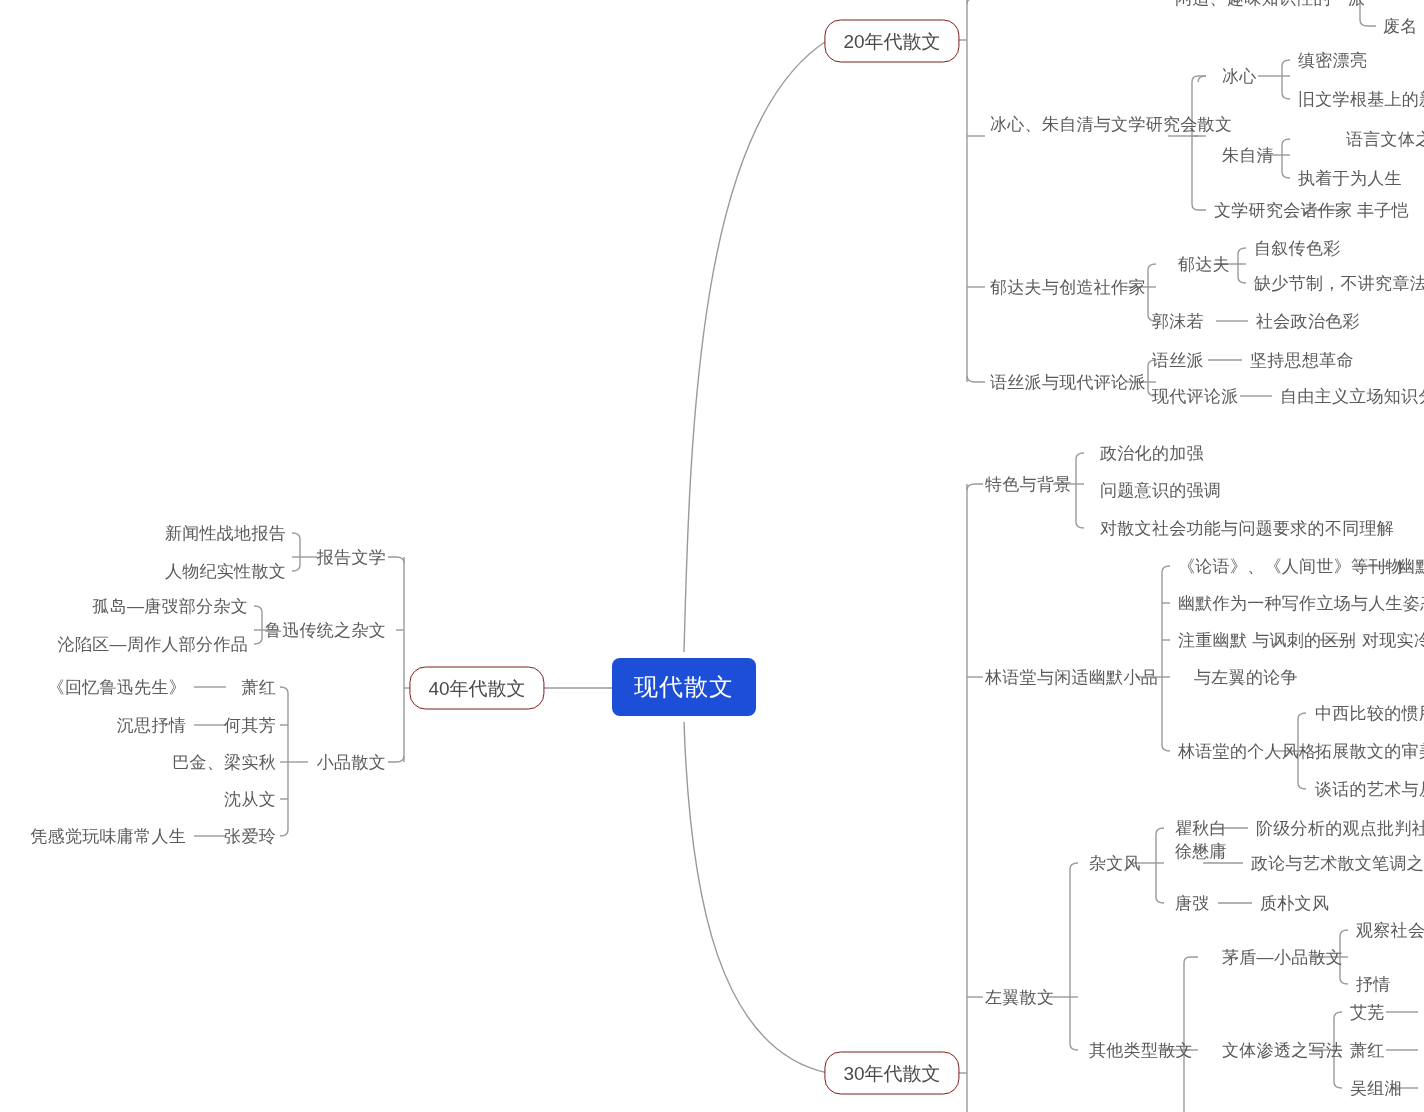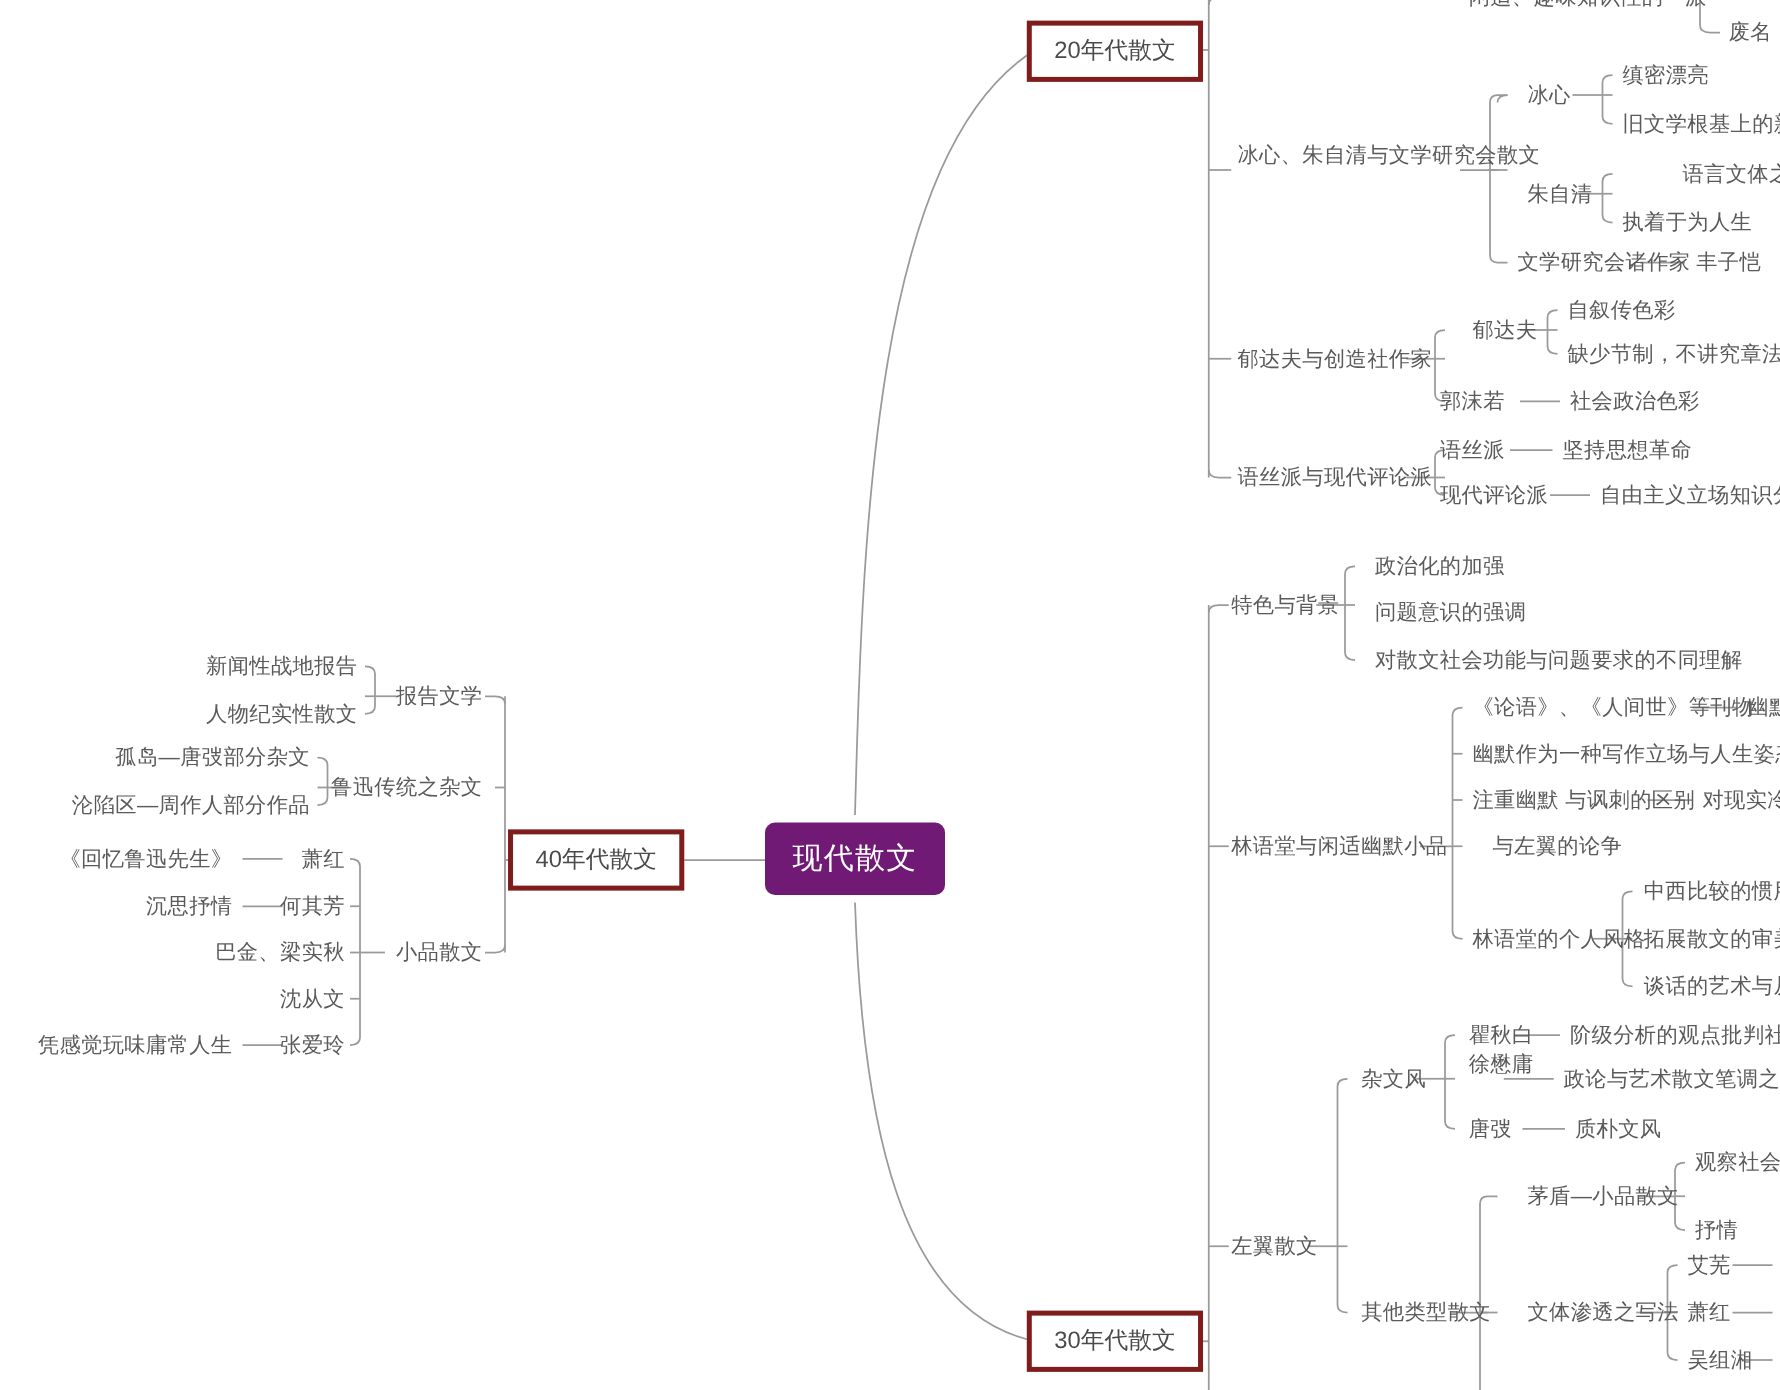--- a/index.html
+++ b/index.html
@@ -16,28 +16,28 @@
   
   .lbl{
     font-size:17px;color:#5a5a5a;letter-spacing:.3px;
     transform:translateY(-50%);
   }
   .lbl.r{  }
   .lbl.l{  transform:translate(-100%,-50%); }
 
   
   .boxnode{
-    border:4px solid #7f1d1d;border-radius:0;background:#fff;
+    border:1px solid #7f1d1d;border-radius:16px;background:#fff;
     padding:11px 18px;font-size:19px;color:#4a4a4a;
     transform:translate(-50%,-50%);
     box-shadow:0 0 0 0 rgba(0,0,0,0);
   }
   
   .rootnode{
-    background:#701a75;color:#ffffff;border-radius:8px;
+    background:#1d4ed8;color:#ffffff;border-radius:8px;
     padding:17px 22px;font-size:24px;letter-spacing:1px;
     transform:translate(-50%,-50%);
   }
 </style>
 </head>
 <body>
 
 <div id="canvas">
 
   <svg class="links" viewBox="0 0 1424 1112">

